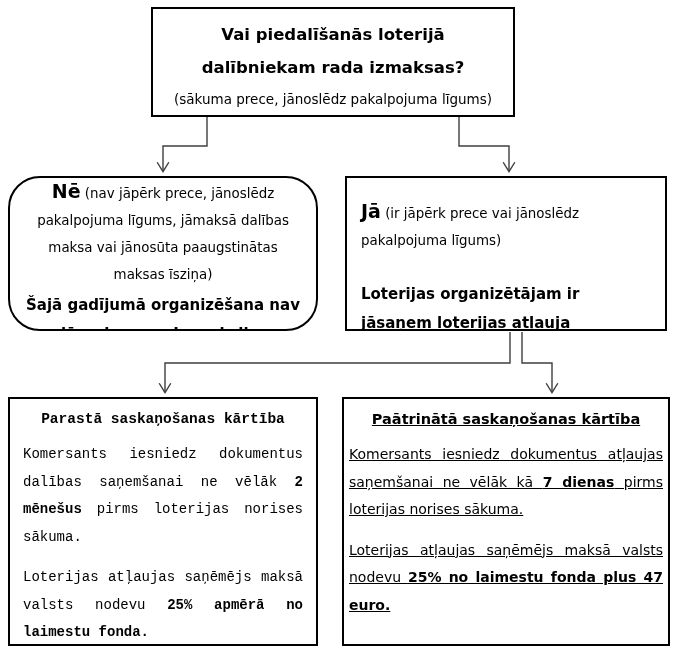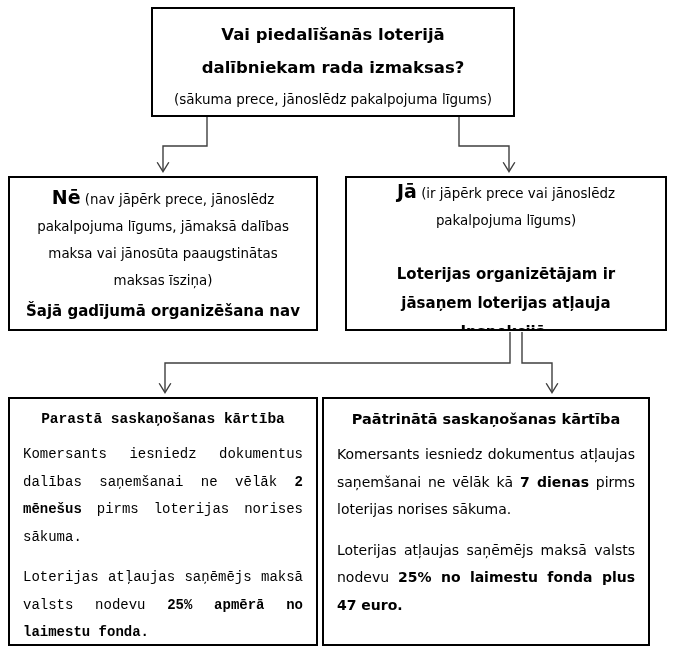--- a/index.html
+++ b/index.html
@@ -43,46 +43,47 @@
   }
   .top-box .sub {
     font-size: 13.5px;
     line-height: 30px;
   }
 
   
   .no-box {
     left: 8px; top: 176px; width: 310px; height: 155px;
     text-align: center;
-    padding: 6px 13px;
+    padding: 0 13px;
+    border-radius: 32px;
   }
   .yes-box {
     left: 345px; top: 176px; width: 322px; height: 155px;
-    text-align: center;
-    padding: 0 14px;
+    padding: 20px 14px;
   }
   .lead { font-weight: bold; font-size: 19px; }
   .cond { font-size: 13.4px; line-height: 27px; }
   .result {
     font-weight: bold;
     font-size: 15px;
     line-height: 29px;
   }
   .no-box .result { margin-top: 3px; }
   .yes-box .result { margin-top: 26px; }
 
   
   .standard-box {
     left: 8px; top: 397px; width: 310px; height: 249px;
     padding: 6px 13px;
     font-family: Liberation Mono, monospace;
   }
   .fast-box {
-    left: 322px; top: 397px; width: 328px; height: 249px;
-    padding: 6px 13px;
+    left: 342px; top: 397px; width: 328px; height: 249px;
+    padding: 6px 5px;
+    text-decoration: underline;
   }
   .box-title {
     font-weight: bold;
     font-size: 14.5px;
     line-height: 28px;
     text-align: center;
     margin-bottom: 8px;
   }
   .body-p {
     font-size: 14px;

